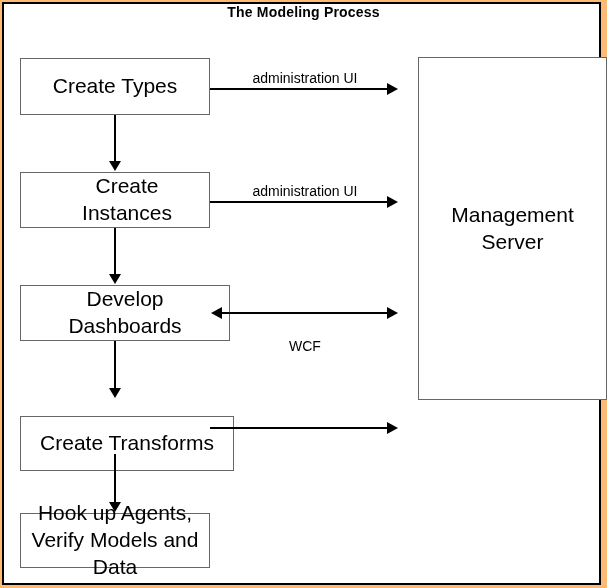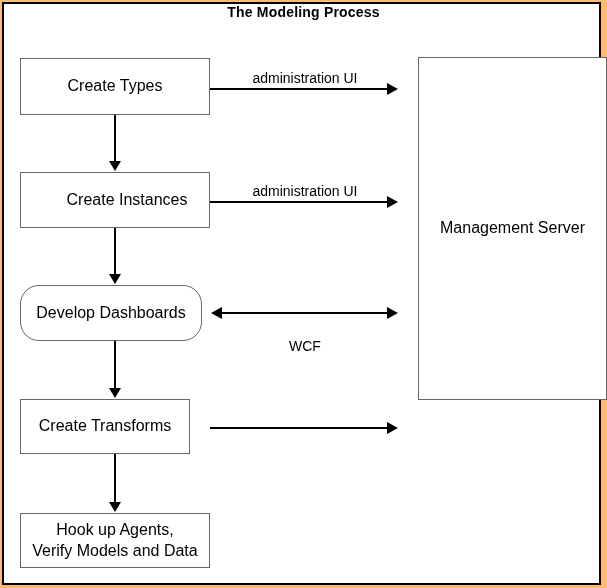--- a/index.html
+++ b/index.html
@@ -44,21 +44,21 @@
   .node {
     position: absolute;
     box-sizing: border-box;
     background: #ffffff;
     border: 1px solid #666666;
     display: flex;
     align-items: center;
     justify-content: center;
     text-align: center;
     color: #000000;
-    font-size: 16px;
+    font-size: 21px;
     line-height: 1.28;
   }
   .node .node-label {
     display: block;
     padding: 0 6px;
     white-space: pre-line;
   }
   
   .edge-line-v {
     position: absolute;
@@ -112,25 +112,25 @@
   <div class="diagram-title">The Modeling Process</div>
 
   <div class="node" style="left:20px; top:58px; width:190px; height:57px;">
     <span class="node-label">Create Types</span>
   </div>
 
   <div class="node" style="left:20px; top:172px; width:190px; height:56px;padding-left:24px;">
     <span class="node-label">Create Instances</span>
   </div>
 
-  <div class="node" style="left:20px; top:285px; width:182px; height:56px;border-radius:19px;">
+  <div class="node" style="left:20px; top:285px; width:210px; height:56px;">
     <span class="node-label">Develop Dashboards</span>
   </div>
 
-  <div class="node" style="left:20px; top:399px; width:170px; height:55px;">
+  <div class="node" style="left:20px; top:416px; width:214px; height:55px;">
     <span class="node-label">Create Transforms</span>
   </div>
 
   <div class="node" style="left:20px; top:513px; width:190px; height:55px;">
     <span class="node-label">Hook up Agents,
 Verify Models and Data</span>
   </div>
 
   <div class="node" style="left:418px; top:57px; width:189px; height:343px;">
     <span class="node-label">Management Server</span>

